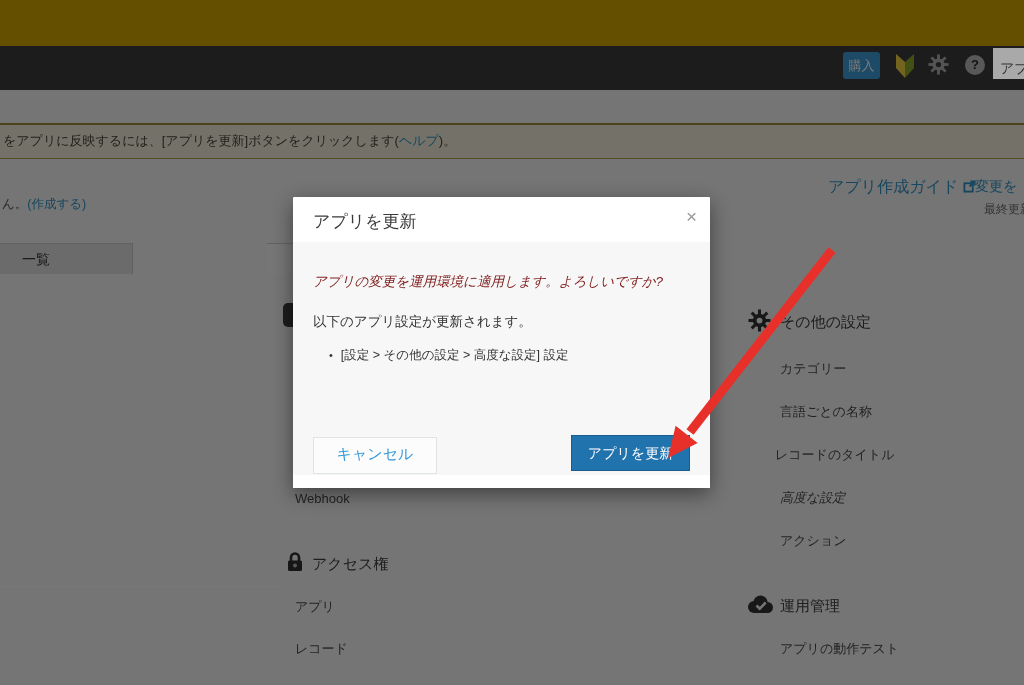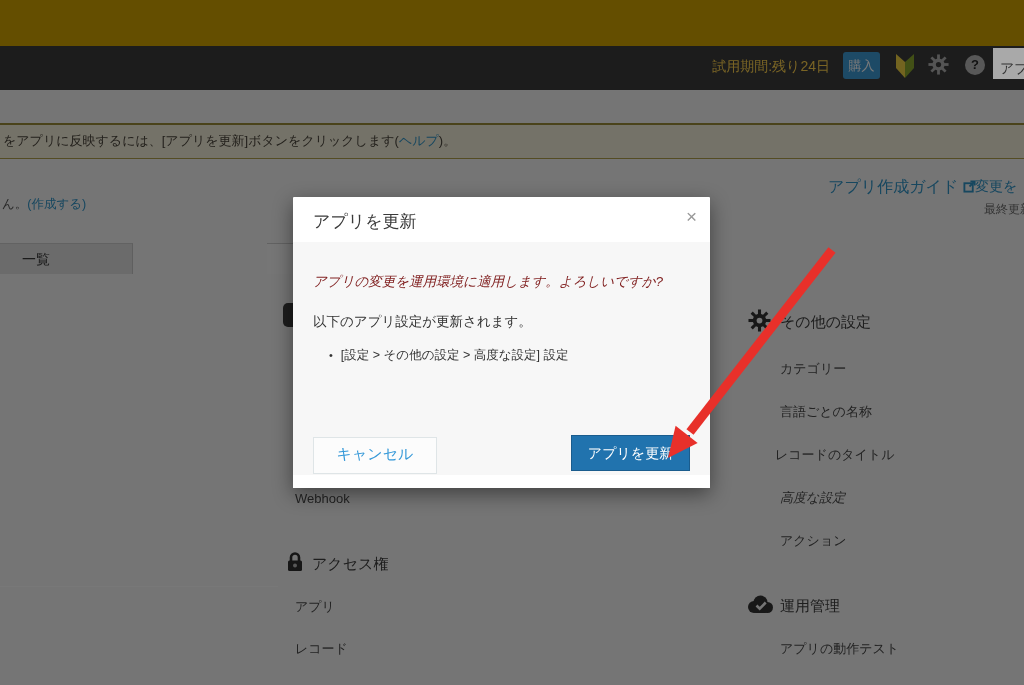--- a/index.html
+++ b/index.html
@@ -65,21 +65,20 @@
     box-sizing:border-box;cursor:pointer;}
   .arrow-layer{left:0;top:0;width:1024px;height:685px;pointer-events:none;}
 </style>
 </head>
 <body>
 
 <div class="screen" style="--brand_yellow: #d2a400; --nav_dark: #3b3b3b; --trial_yellow: #ffd24d; --buy_blue: #3e9bd6; --link_blue: #3094c7; --confirm_blue: #2173ae; --arrow_red: #e8302a;">
 
   <div class="abs yellow-bar"></div>
   <div class="abs nav-bar"></div>
-  <div class="abs trial-text">試用期間:残り24日</div>
   <div class="abs buy-btn">購入</div>
   <span class="abs beginner-ic">
     <svg width="20" height="26" viewBox="0 0 20 26">
       <polygon points="1,1 10,9 10,25 1,15" fill="#f0d243"></polygon>
       <polygon points="19,1 10,9 10,25 19,15" fill="#8aa82e"></polygon>
     </svg>
   </span>
   <span class="abs gear-top">
     <svg width="21" height="21" viewBox="0 0 24 24">
       <g fill="#b0b0b0">

